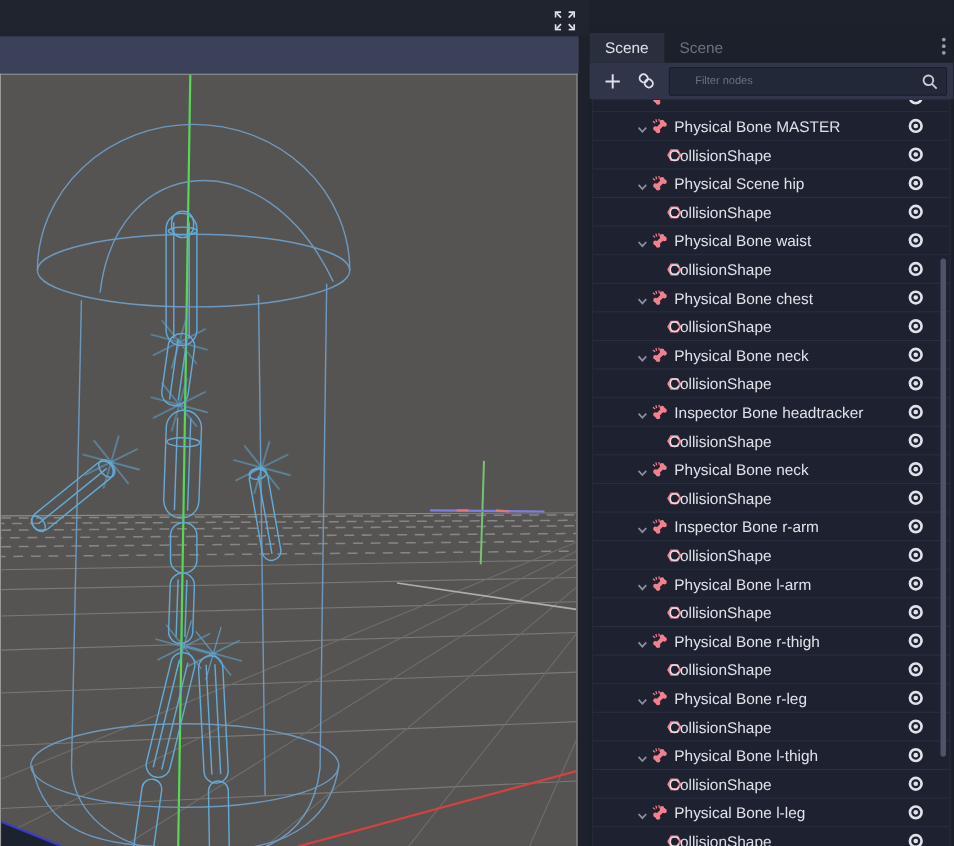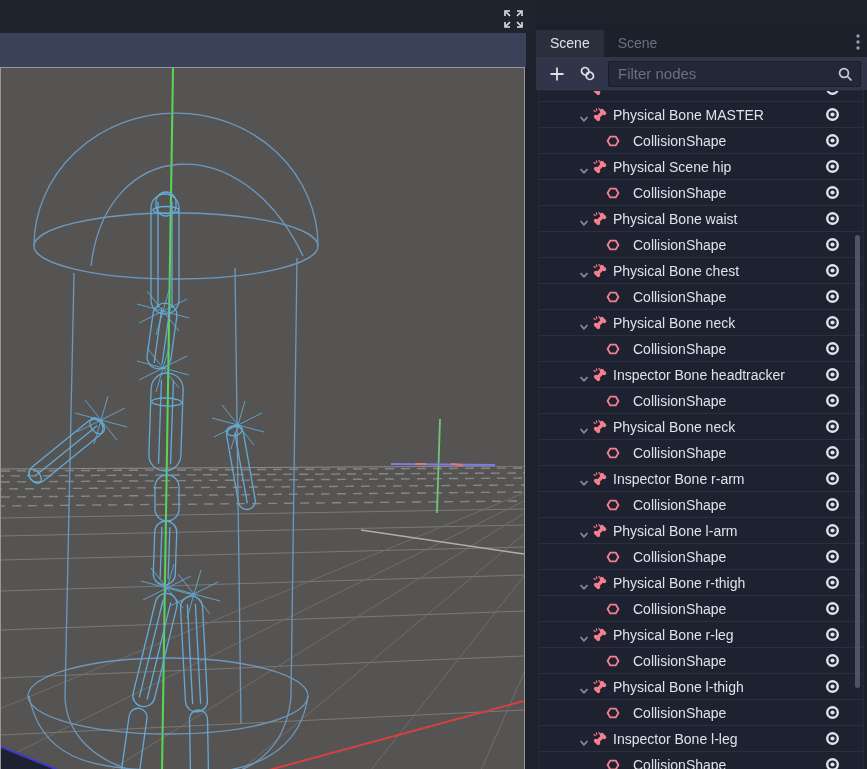--- a/index.html
+++ b/index.html
@@ -19,34 +19,34 @@
   .right-panel{position:absolute;left:536px;top:0;width:331px;height:769px;background:var(--header_bg);margin-top:24px;}
   .tab-bar{position:relative;height:33px;background:var(--header_bg);display:flex;align-items:flex-end;}
   .tab{height:27px;line-height:27px;padding:0 14px;font-size:14px;color:var(--text_dim);cursor:pointer;}
   .tab.active{background:var(--tab_active);color:var(--text);}
   .kebab{position:absolute;right:4px;top:8px;width:10px;height:20px;cursor:pointer;}
   .toolbar{position:relative;height:33px;background:var(--panel);display:flex;align-items:center;padding:0 6px;}
   .tool-btn{width:24px;height:24px;display:flex;align-items:center;justify-content:center;cursor:pointer;margin:0 3px;}
   .filter{flex:1;height:26px;margin-left:6px;background:var(--input);border:1px solid #1a1e28;border-radius:2px;
           position:relative;display:flex;align-items:center;}
   .filter input{flex:1;background:transparent;border:none;outline:none;color:var(--text);
-          font-family:"Liberation Sans",sans-serif;font-size:15px;padding:0 26px 0 9px;}
+          font-family:"Liberation Sans",sans-serif;font-size:10px;padding:0 26px 0 23px;}
   .filter input::placeholder{color:var(--text_dim);}
   .filter .mag{position:absolute;right:6px;top:4px;}
   .tree{position:absolute;left:2px;top:66px;width:326px;height:684px;background:var(--tree);
         border:1px solid #262b38;overflow:hidden;text-decoration:underline;}
   .rows{position:absolute;left:0;top:-15px;right:0;}
   .row{position:relative;height:26px;display:flex;align-items:center;border-bottom:1px solid var(--sep);cursor:pointer;}
   .row .chev{position:absolute;left:40px;top:8px;width:10px;height:10px;}
   .row .nicon{position:absolute;top:5px;width:16px;height:16px;}
   .row.bone .nicon{left:53px;}
   .row.shape .nicon{left:66px;}
   .row .lbl{position:absolute;top:5px;font-size:14px;color:var(--text);white-space:nowrap;}
   .row.bone .lbl{left:74px;}
-  .row.shape .lbl{left:94px;text-align:center;}
+  .row.shape .lbl{left:69px;text-align:center;}
   .row .eye{position:absolute;right:22px;top:4px;width:17px;height:17px;cursor:pointer;}
   .vscroll{position:absolute;right:3px;top:144px;width:5px;height:453px;border-radius:3px;background:var(--scrollbar);}
   .bottom-bar{position:absolute;left:0;top:750px;width:331px;height:19px;background:var(--bottombar);}
   .bottom-bar .tabs{position:absolute;left:0;top:2px;display:flex;}
   .bottom-bar .tab{height:22px;line-height:22px;}
   .bottom-bar .kebab{top:5px;}
 </style>
 </head>
 <body>
 
@@ -701,21 +701,21 @@
                   <line x1="7" y1="1" x2="7.3" y2="3.4" stroke-width="1.1"></line>
                 </g>
                 <g fill="#f47f8e">
                   <line x1="5" y1="11" x2="11" y2="5" stroke="#f47f8e" stroke-width="3.6" stroke-linecap="round"></line>
                   <circle cx="3.9" cy="9.8" r="2.1"></circle>
                   <circle cx="6.2" cy="12.1" r="2.1"></circle>
                   <circle cx="9.8" cy="3.9" r="2.1"></circle>
                   <circle cx="12.1" cy="6.2" r="2.1"></circle>
                 </g>
               </svg></span>
-            <span class="lbl">Inspector Bone l-leg</span>
+            <span class="lbl">Physical Bone l-leg</span>
             <span class="eye"><svg width="17" height="17" viewBox="0 0 17 17" fill="none">
                 <circle cx="8.5" cy="8.5" r="5.3" stroke="#dfe2e8" stroke-width="2.4"></circle>
                 <circle cx="8.5" cy="8.5" r="2.1" fill="#dfe2e8"></circle>
               </svg></span>
           </div>
           <div class="row shape">
             <span class="nicon"><svg width="16" height="16" viewBox="0 0 16 16" fill="none">
                 <polygon points="2.6,8 5.2,3.6 10.8,3.6 13.4,8 10.8,12.4 5.2,12.4" stroke="#f47f8e" stroke-width="1.9"></polygon>
               </svg></span>
             <span class="lbl">CollisionShape</span>

